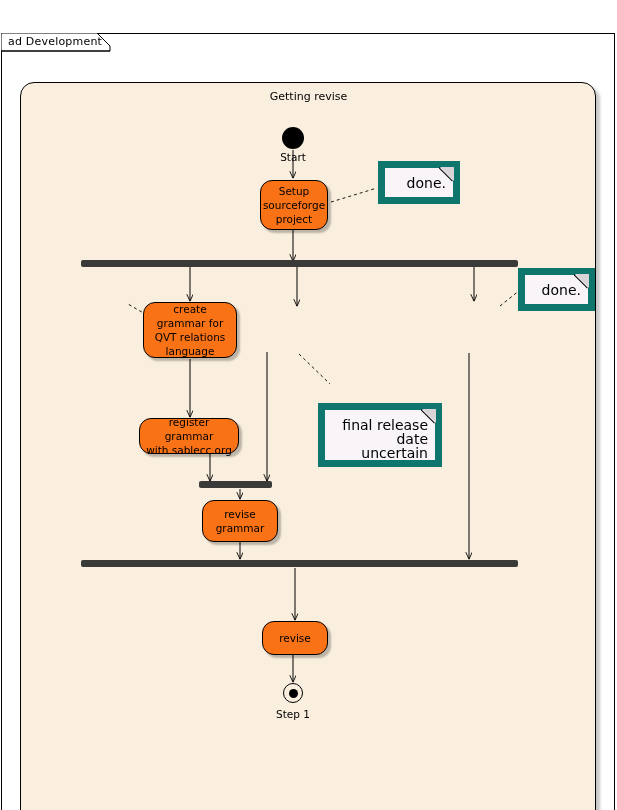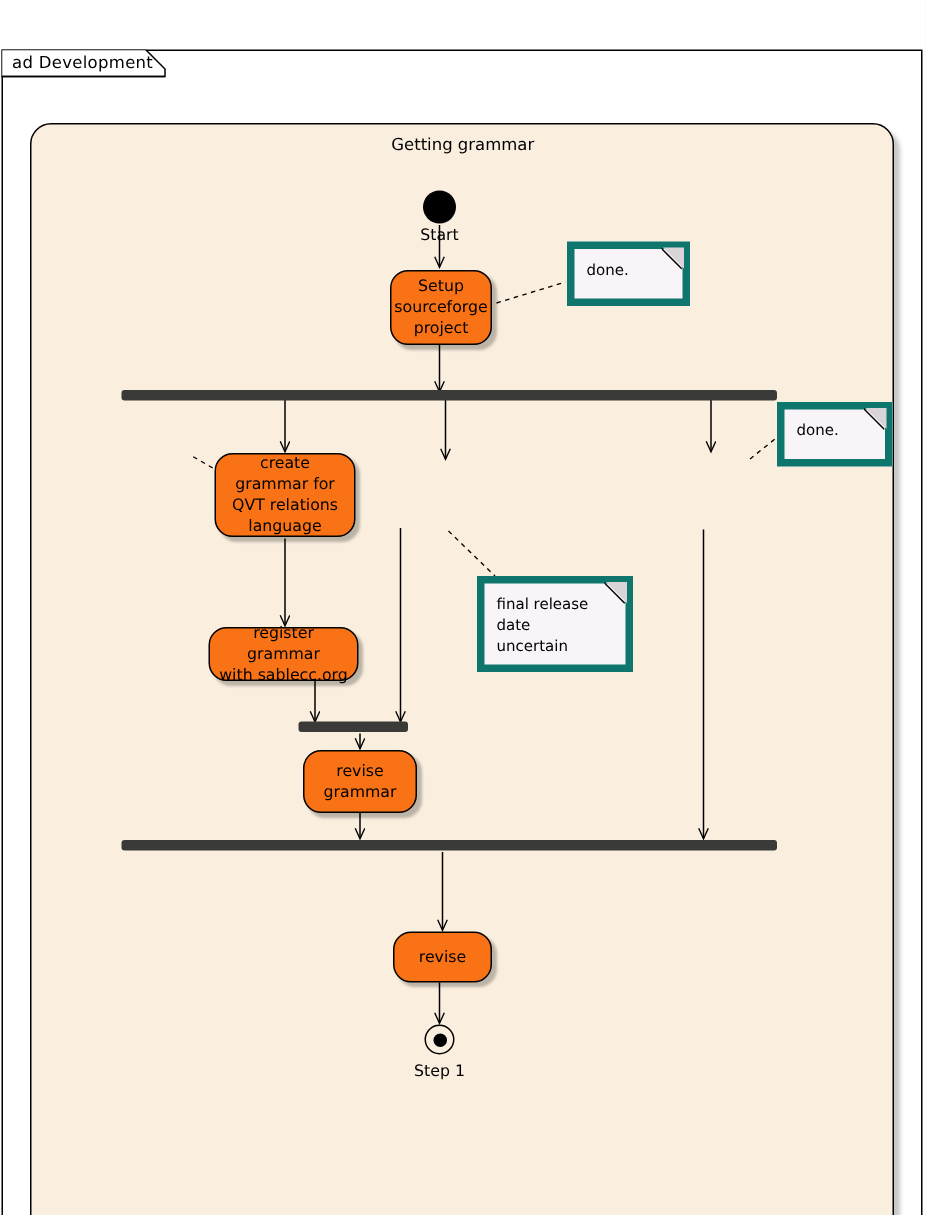--- a/index.html
+++ b/index.html
@@ -80,27 +80,28 @@
     font-size: 10.5px;
     line-height: 14px;
     color: #000000;
     box-shadow: 3px 3px 2px rgba(0,0,0,0.25);
     padding: 0 4px;
   }
   
   .note {
     position: absolute;
     background: #f8f4f8;
-    border: 5px solid #0f766e;
-    box-sizing: border-box;
-    font-size: 10px;
+    border: 7px solid #0f766e;
+    box-sizing: border-box;
+    font-size: 14px;
     line-height: 14px;
     color: #000000;
     padding: 8px 7px 4px 8px;
     box-sizing: border-box;
+    text-align: right;
   }
   .note .fold {
     position: absolute;
     right: -1px;
     top: -1px;
     width: 0;
     height: 0;
     border-left: 14px solid transparent;
     border-top: 14px solid #d8d4d8;
   }
@@ -180,21 +181,21 @@
 <div id="canvas">
 
   <div class="frame-border"></div>
   <svg class="tab-svg" width="110" height="20">
     <path d="M0,0 L96,0 L109,13 L109,18 L0,18 Z" fill="#ffffff" stroke="#000000" stroke-width="1"></path>
     <path d="M0,18 L109,18" stroke="#000000" stroke-width="1"></path>
   </svg>
   <div class="tab-label">ad Development</div>
 
   <div class="activity-frame"></div>
-  <div class="frame-title">Getting grammar</div>
+  <div class="frame-title">Getting revise</div>
 
   <svg id="edges">
     <defs>
       <marker id="arrow" markerWidth="10" markerHeight="10" refX="7.4" refY="3.4" orient="auto" markerUnits="userSpaceOnUse">
         <path d="M0.6,0.2 L7.6,3.4 L0.6,6.6" fill="none" stroke="#000000" stroke-width="0.9"></path>
       </marker>
     </defs>
     <g stroke="#000000" stroke-width="1" fill="none">
 
       <line x1="293" y1="118" x2="293" y2="146" marker-end="url(#arrow)"></line>
@@ -267,21 +268,21 @@
     <span>done.</span>
   </div>
 
 
   <div class="note" style="left:518px; top:236px; width:77px; height:43px;">
     <div class="fold"></div>
     <div class="fold-line"></div>
     <span>done.</span>
   </div>
 
-  <div class="note" style="left:318px; top:352px; width:104px; height:64px;">
+  <div class="note" style="left:318px; top:371px; width:124px; height:64px;">
     <div class="fold"></div>
     <div class="fold-line"></div>
     <span>final release date<br>uncertain</span>
   </div>
 
   <div class="final-node" style="left:283px; top:651px;"></div>
   <div class="node-label" style="left:243px; top:676px; width:100px;">Step 1</div>
 
 </div>
 

